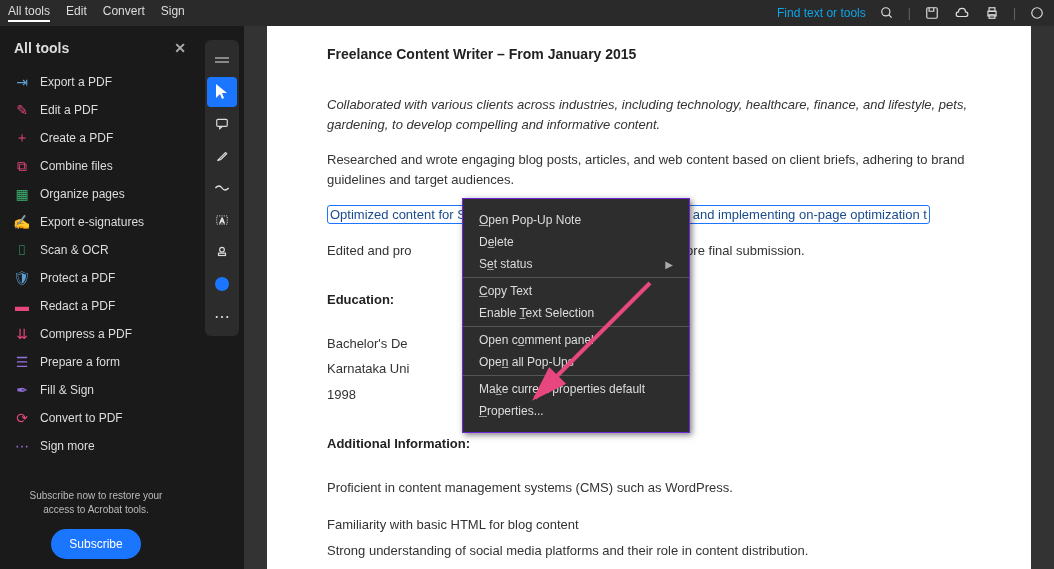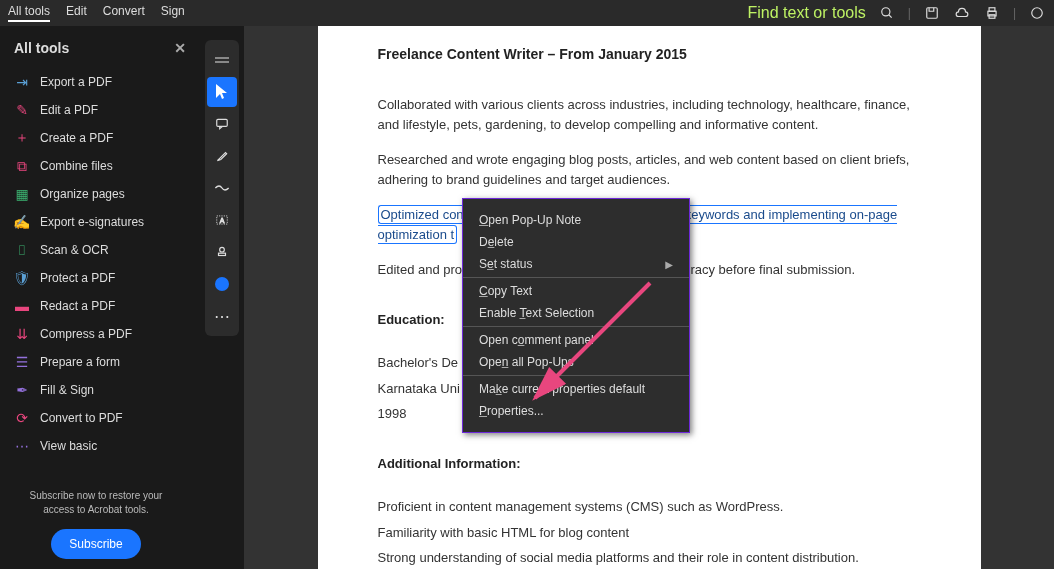--- a/index.html
+++ b/index.html
@@ -2,21 +2,21 @@
 <html><head>
 <meta charset="utf-8">
 <style>
   * { box-sizing: border-box; margin: 0; padding: 0; }
   body { font-family: -apple-system, BlinkMacSystemFont, "Segoe UI", Arial, sans-serif; background: #1a1a1a; width: 1054px; height: 569px; overflow: hidden; position: relative; }
   
   .top-menu { height: 26px; background: #2a2a2a; display: flex; align-items: center; padding: 0 8px; color: #ddd; font-size: 12px; justify-content: space-between; }
   .top-menu-left { display: flex; gap: 16px; }
   .top-menu-left .tab-active { border-bottom: 2px solid #fff; padding-bottom: 2px; }
   .top-menu-right { display: flex; align-items: center; gap: 12px; }
-  .top-menu-right .search-text { font-size: 16px; color: #bef264; }
+  .top-menu-right .search-text { font-size: 12px; color: #0ea5e9; }
   .icon-btn { width: 18px; height: 18px; display: inline-flex; align-items: center; justify-content: center; color: #ddd; }
   .sep { color: #666; }
 
   .main { display: flex; height: calc(100% - 26px); }
   .sidebar { width: 200px; background: #1a1a1a; padding: 10px 8px; color: #ddd; position: relative; }
   .sidebar-header { display: flex; justify-content: space-between; align-items: center; padding: 4px 6px 12px 6px; font-size: 14px; font-weight: 600; }
   .close-x { font-size: 14px; color: #aaa; cursor: pointer; }
   .sidebar-item { display: flex; align-items: center; gap: 10px; padding: 6px 6px; font-size: 12px; color: #ddd; cursor: pointer; border-radius: 4px; }
   .sb-icon { width: 16px; height: 16px; display: inline-flex; align-items: center; justify-content: center; color: #e8467e; font-size: 14px; }
   .sb-icon.green { color: #3cb371; }
@@ -26,21 +26,21 @@
   .sidebar-footer .msg { font-size: 10px; color: #bbb; line-height: 1.4; margin-bottom: 12px; }
   .subscribe-btn { background: #1a75ff; color: #fff; border: none; border-radius: 20px; padding: 8px 18px; font-size: 12px; cursor: pointer; }
 
   .toolstrip { width: 44px; background: #1a1a1a; padding-top: 14px; display: flex; flex-direction: column; align-items: center; gap: 4px; }
   .tool-panel { background: #2c2c2c; border-radius: 6px; display: flex; flex-direction: column; align-items: center; padding: 4px 2px; }
   .tool-btn { width: 30px; height: 30px; display: flex; align-items: center; justify-content: center; color: #ddd; border-radius: 4px; cursor: pointer; margin: 1px 0; }
   .tool-btn.active { background: #1a75ff; color: #fff; }
   .tool-btn .dot-blue { width: 14px; height: 14px; border-radius: 50%; background: #1a75ff; }
 
   .doc-area { flex: 1; background: #333; display: flex; justify-content: center; overflow: hidden; }
-  .page { width: 663px; background: #fff; padding: 0 60px 40px 60px; font-size: 13px; color: #333; line-height: 1.5; position: relative; }
+  .page { width: 764px; background: #fff; padding: 0 60px 40px 60px; font-size: 13px; color: #333; line-height: 1.5; position: relative; }
   .page h4 { font-size: 13px; font-weight: 600; margin-top: 20px; color: #222; }
   .page p { margin-top: 16px; }
   .highlight-box { border: 1px solid #1a75ff; border-radius: 3px; padding: 1px 2px; margin-top: 16px; color: #1a4b8c; display: inline; }
   .heading-title { font-weight: 600; font-size: 14px; color: #222; }
 
   .context-menu { position: absolute; top: 198px; left: 462px; width: 228px; background: #2d2d2d; border: 1px solid #6d28d9; box-shadow: 2px 2px 6px rgba(0,0,0,0.5); padding: 10px 0; font-size: 12px; color: #ddd; z-index: 100; }
   .ctx-item { padding: 4px 16px; cursor: default; display: flex; justify-content: space-between; align-items: center; }
   .ctx-sep { height: 1px; background: #555; margin: 2px 0; }
   .ctx-underline { text-decoration: underline; text-decoration-color: #aaa; }
   .ctx-shortcut { color: #aaa; font-size: 11px; }
@@ -147,21 +147,21 @@
     <div class="sidebar-item">
         <span class="sb-icon purple">✒</span>
         <span>Fill &amp; Sign</span>
       </div>
     <div class="sidebar-item">
         <span class="sb-icon">⟳</span>
         <span>Convert to PDF</span>
       </div>
     <div class="sidebar-item">
         <span class="sb-icon purple">⋯</span>
-        <span>View basic</span>
+        <span>Sign more</span>
       </div>
     <div class="sidebar-footer">
       <div class="msg">Subscribe now to restore your access to Acrobat tools.</div>
       <button class="subscribe-btn">Subscribe</button>
     </div>
   </div>
 
   <div class="toolstrip">
     <div class="tool-panel">
       <div class="tool-btn">
@@ -206,31 +206,31 @@
       <div class="tool-btn">
           <span class="dot-blue"></span>
         </div>
       <div class="tool-btn">⋯</div>
     </div>
   </div>
 
   <div class="doc-area">
     <div class="page">
       <p class="heading-title" style="margin-top:18px;">Freelance Content Writer – From January 2015</p>
-      <p style="margin-top:30px;">Collaborated with various clients across industries, including technology, healthcare, finance, and lifestyle, pets, gardening, to develop compelling and informative content.</p>
+      <p style="margin-top:30px;font-style:italic;">Collaborated with various clients across industries, including technology, healthcare, finance, and lifestyle, pets, gardening, to develop compelling and informative content.</p>
       <p>Researched and wrote engaging blog posts, articles, and web content based on client briefs, adhering to brand guidelines and target audiences.</p>
       <p style="margin-top:16px;"><span class="highlight-box">Optimized content for SEO by incorporating relevant keywords and implementing on-page optimization t</span></p>
       <p><span>Edited and pro</span><span style="display:inline-block;width:190px;"></span><span>d accuracy before final submission.</span></p>
       <h4 style="margin-top:30px;">Education:</h4>
       <p style="margin-top:24px;">Bachelor's De</p>
       <p style="margin-top:6px;">Karnataka Uni</p>
       <p style="margin-top:6px;">1998</p>
       <h4 style="margin-top:30px;">Additional Information:</h4>
       <p style="margin-top:24px;">Proficient in content management systems (CMS) such as WordPress.</p>
-      <p style="margin-top:6px;">Familiarity with basic HTML for blog content</p>
+      <p style="margin-top:18px;">Familiarity with basic HTML for blog content</p>
       <p style="margin-top:6px;">Strong understanding of social media platforms and their role in content distribution.</p>
 
     </div>
   </div>
 </div>
 
 <div class="context-menu">
   <div class="ctx-item">
       <span><span class="ctx-underline">O</span>pen Pop-Up Note</span>
     </div>

